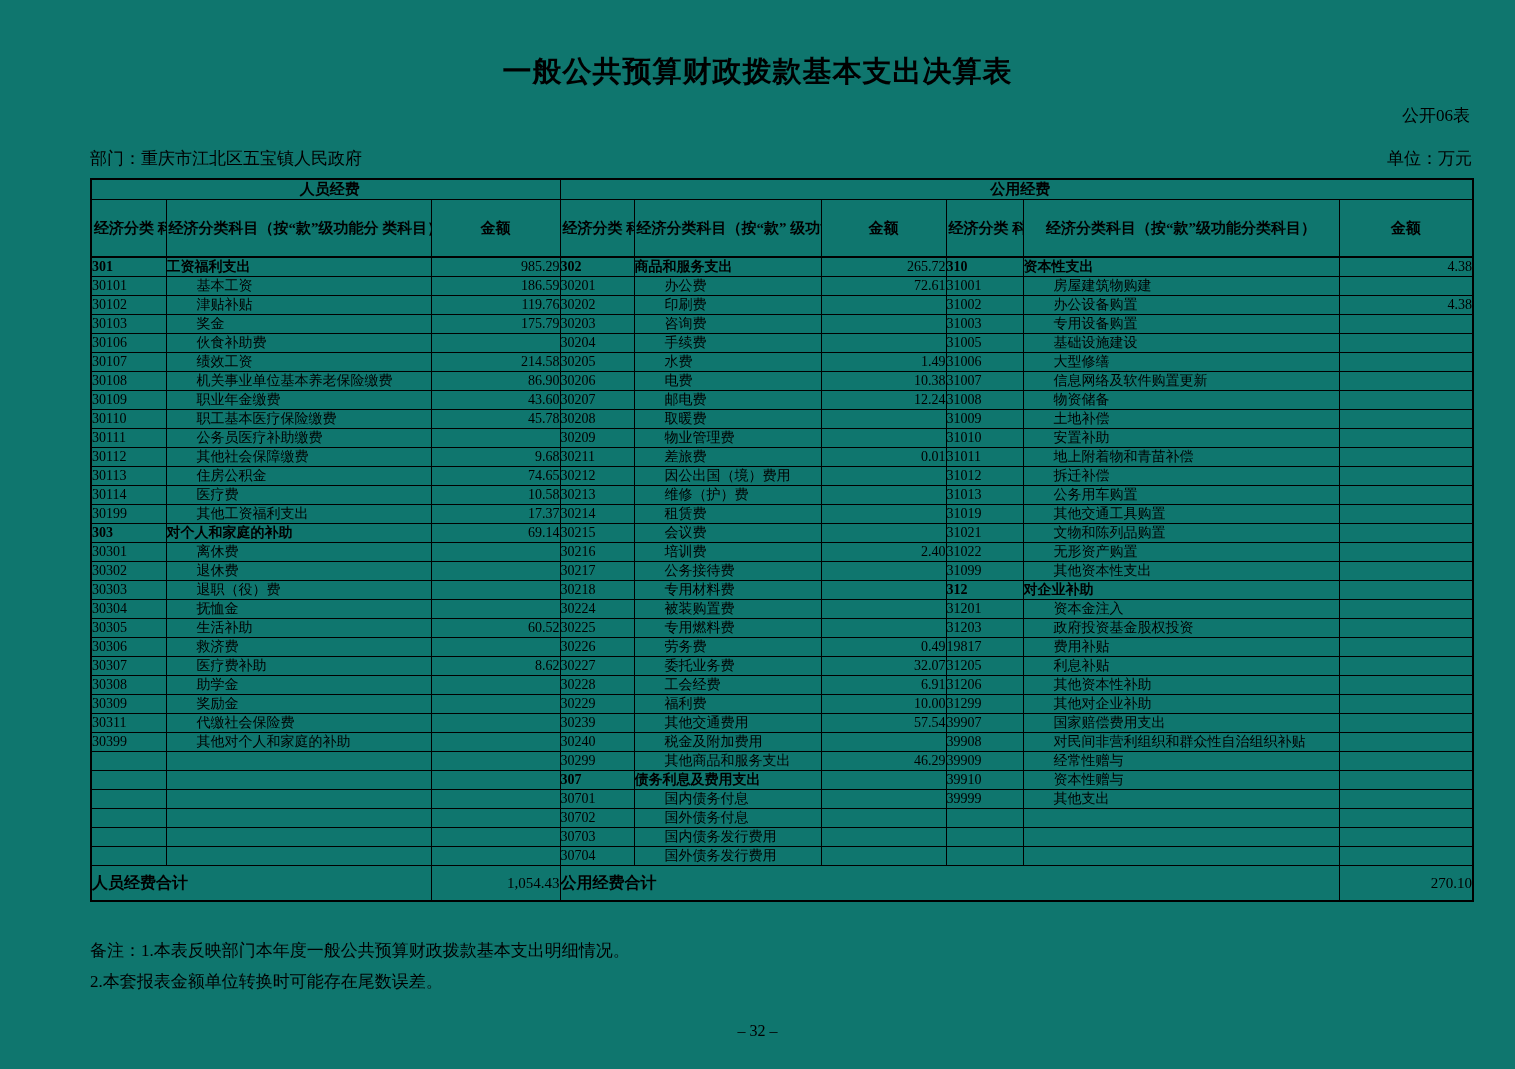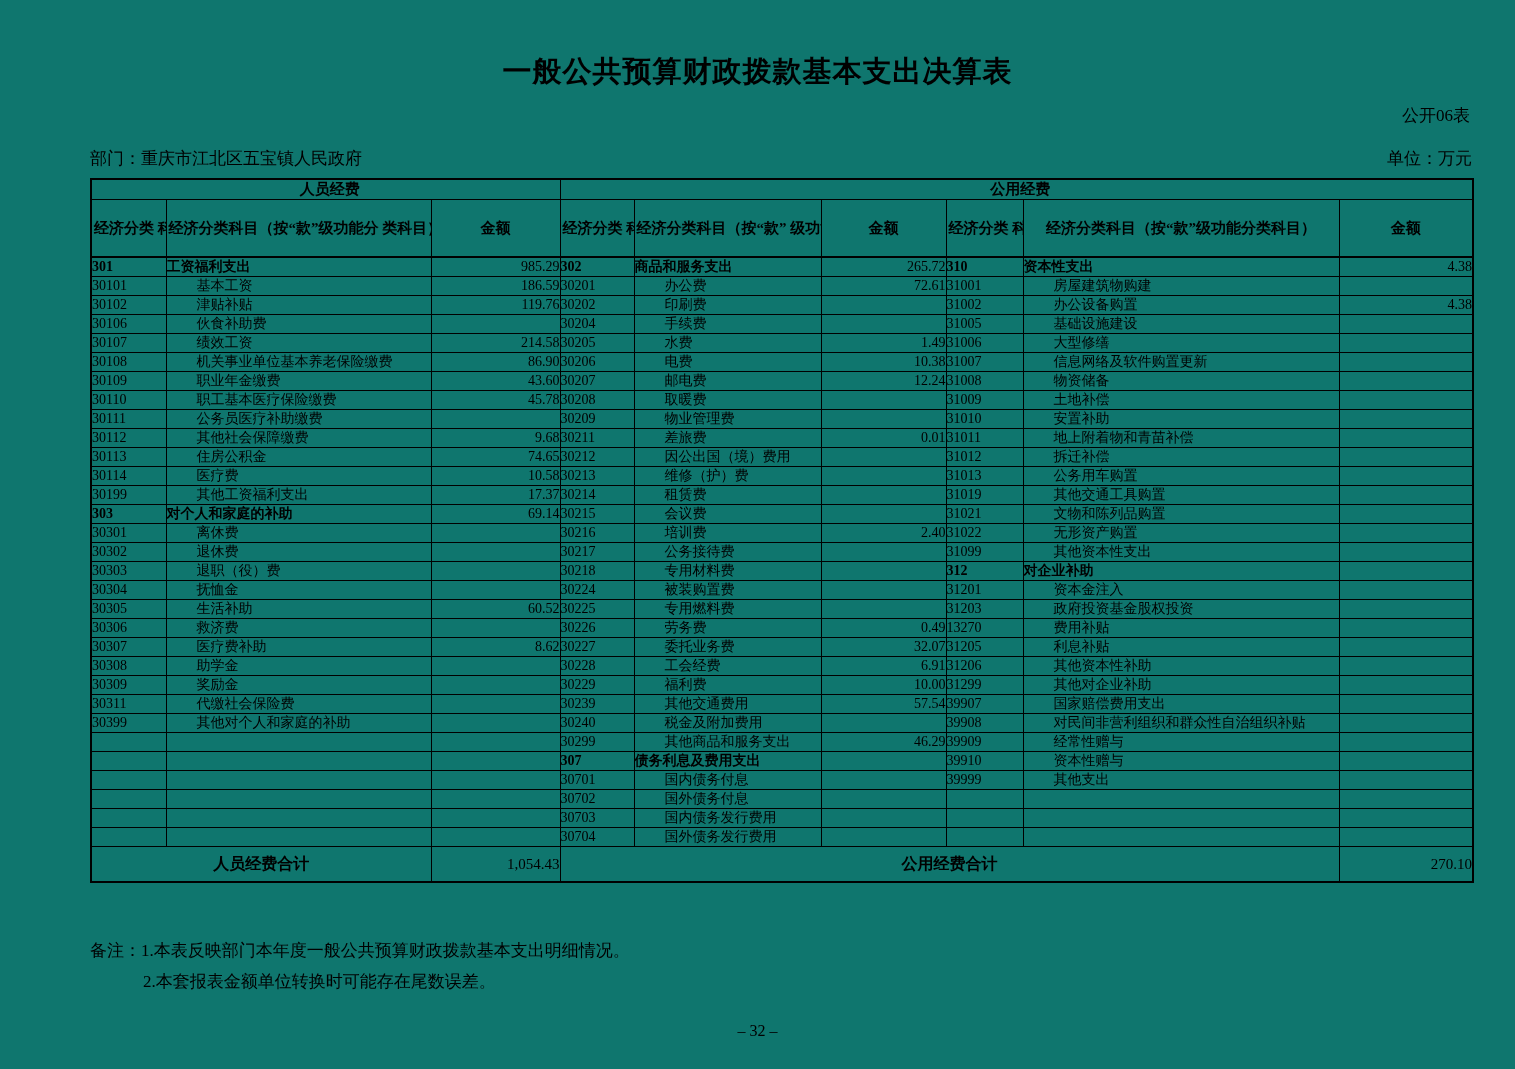--- a/index.html
+++ b/index.html
@@ -37,25 +37,25 @@
   tbody td { height:18px; font-size:14px; line-height:18px; }
   td.code { text-align:left; padding-left:3px; }
   td.name { text-align:left; padding-left:3px; }
   td.name.sub { padding-left:30px; }
   td.amt  { text-align:right; padding-right:3px; }
   .cat { font-weight:bold; }
   tfoot td {
     height:34px; font-size:15px;
     border-top:2px solid #000; border-bottom:2px solid #000;
   }
-  tfoot td.total-label { font-weight:bold; text-align:center; font-size:16px; }
+  tfoot td.total-label { font-weight:bold; text-align:left; font-size:16px; }
   tfoot td.amt { font-size:15px; }
   .notes { position:absolute; left:90px; top:936px; font-size:17px; }
   .notes .line1 { line-height:1.8; }
-  .notes .line2 { line-height:1.8; margin-left:53px; }
+  .notes .line2 { line-height:1.8; }
   .page-number {
     position:absolute; top:1022px; left:0; width:100%;
     text-align:center; font-size:16px;
   }
 </style>
 </head>
 <body>
 
 <div class="page">
 
@@ -130,20 +130,31 @@
           <td class="name sub">津贴补贴</td>
           <td class="amt">119.76</td>
           <td class="code">30202</td>
           <td class="name sub">印刷费</td>
           <td class="amt"></td>
           <td class="code">31002</td>
           <td class="name sub">办公设备购置</td>
           <td class="amt">4.38</td>
         </tr>
         <tr>
+          <td class="code">30103</td>
+          <td class="name sub">奖金</td>
+          <td class="amt">175.79</td>
+          <td class="code">30203</td>
+          <td class="name sub">咨询费</td>
+          <td class="amt"></td>
+          <td class="code">31003</td>
+          <td class="name sub">专用设备购置</td>
+          <td class="amt"></td>
+        </tr>
+        <tr>
           <td class="code">30106</td>
           <td class="name sub">伙食补助费</td>
           <td class="amt"></td>
           <td class="code">30204</td>
           <td class="name sub">手续费</td>
           <td class="amt"></td>
           <td class="code">31005</td>
           <td class="name sub">基础设施建设</td>
           <td class="amt"></td>
         </tr>
@@ -312,21 +323,21 @@
           <td class="name sub">政府投资基金股权投资</td>
           <td class="amt"></td>
         </tr>
         <tr>
           <td class="code">30306</td>
           <td class="name sub">救济费</td>
           <td class="amt"></td>
           <td class="code">30226</td>
           <td class="name sub">劳务费</td>
           <td class="amt">0.49</td>
-          <td class="code">13270</td>
+          <td class="code">19817</td>
           <td class="name sub">费用补贴</td>
           <td class="amt"></td>
         </tr>
         <tr>
           <td class="code">30307</td>
           <td class="name sub">医疗费补助</td>
           <td class="amt">8.62</td>
           <td class="code">30227</td>
           <td class="name sub">委托业务费</td>
           <td class="amt">32.07</td>

